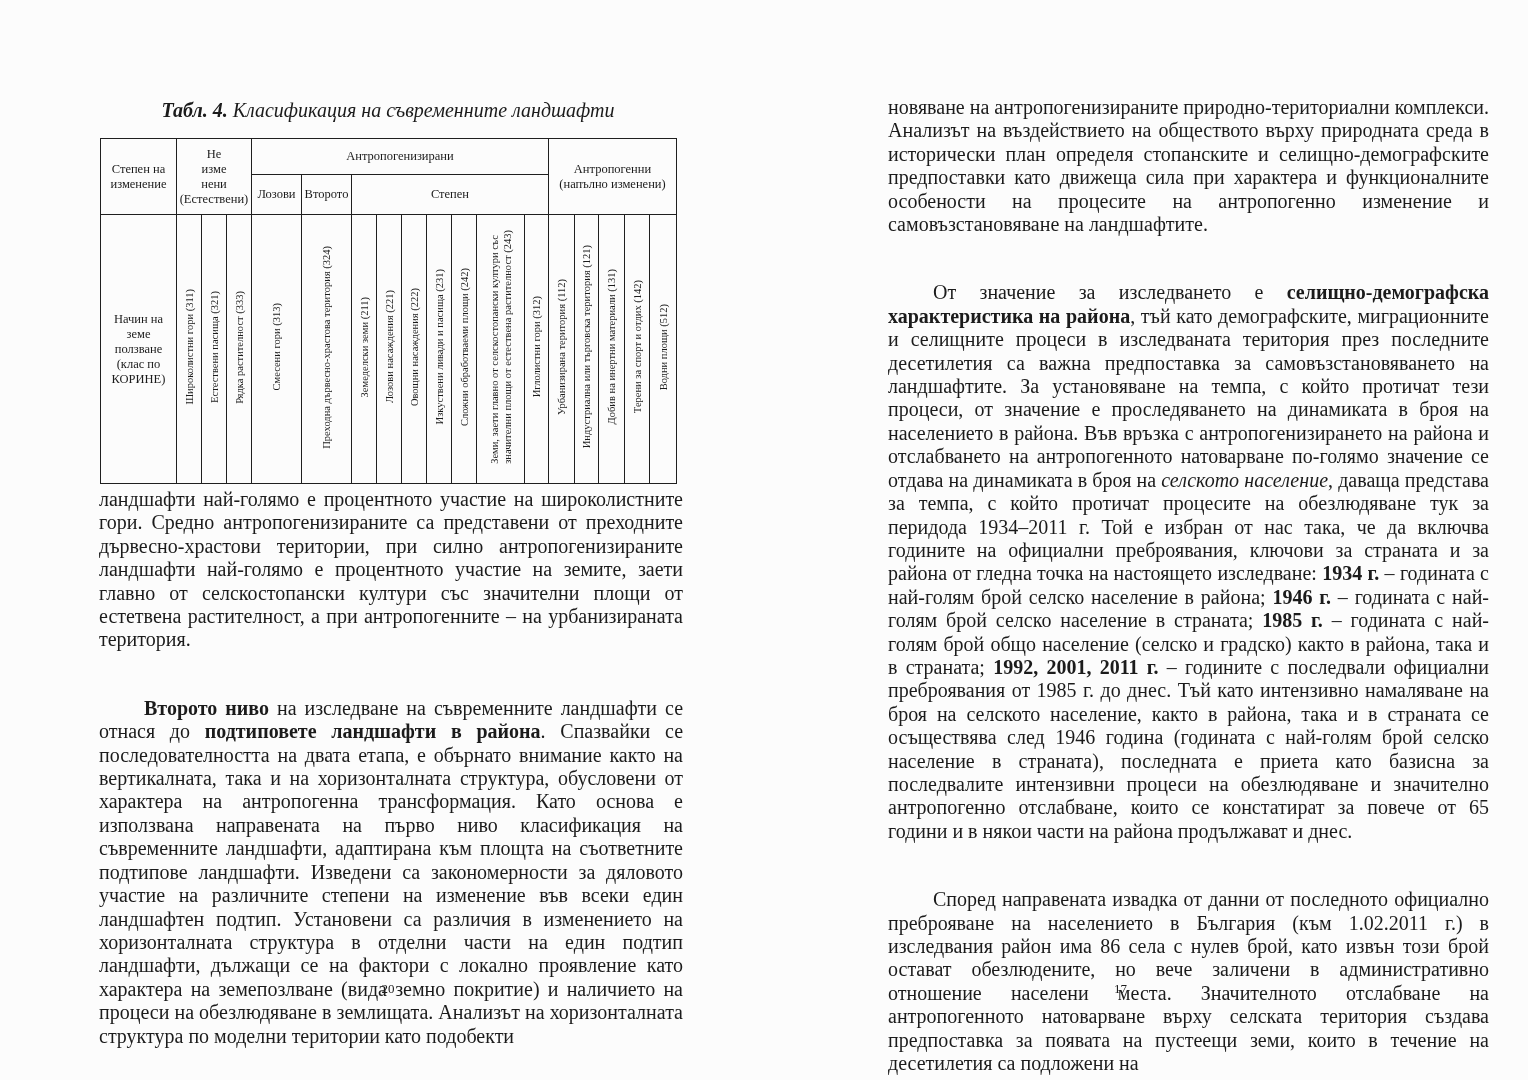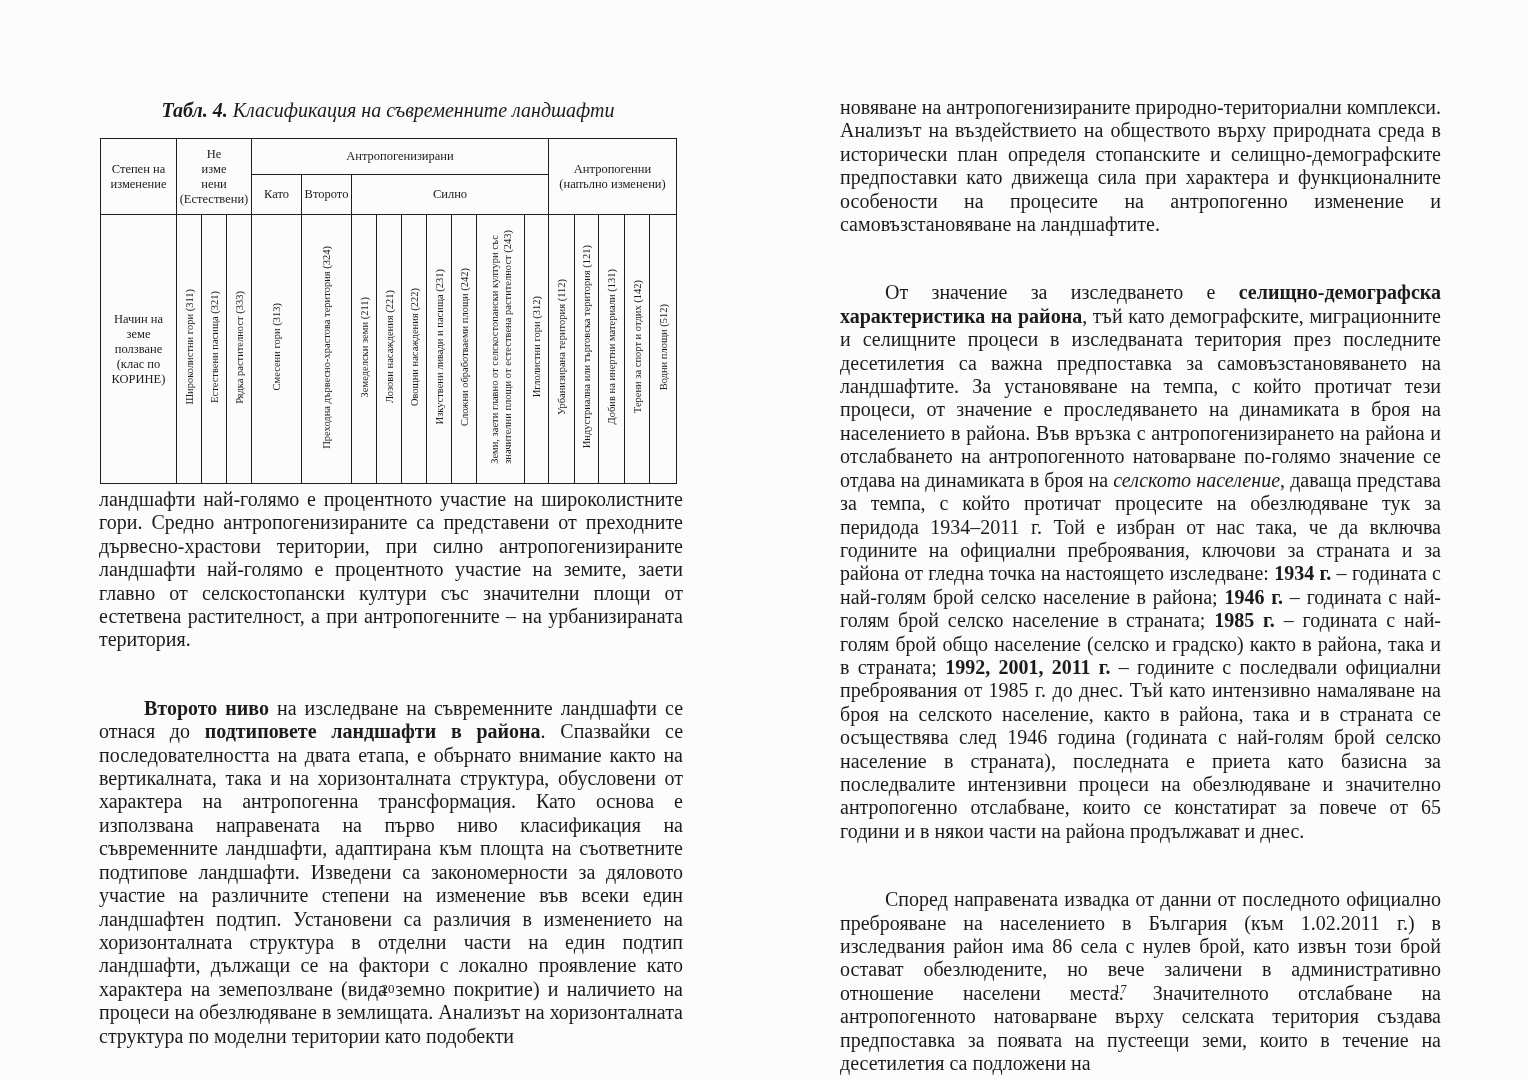--- a/index.html
+++ b/index.html
@@ -40,21 +40,21 @@
     font-size:10.5px;line-height:13px;
     text-align:left;
   }
   
   .bodytext{
     position:absolute;
     font-size:20px;line-height:23.4px;
     text-align:justify;
   }
   #left-body{left:99px;top:488px;width:584px;}
-  #right-body{left:840px;top:96px;width:601px;}
+  #right-body{left:888px;top:96px;width:601px;}
   p.para{margin:0;padding:0;}
   p.indent{text-indent:45px;margin-top:45px;}
   .page-number{
     position:absolute;top:981px;
     font-size:13px;text-align:center;
   }
   #left-pn{left:99px;width:578px;}
   #right-pn{left:820px;width:601px;}
 </style>
 </head>
@@ -91,23 +91,23 @@
 изменение</td>
     <td rowspan="2" colspan="3" class="vtop">Не
 изме
 нени
 (Естествени)</td>
     <td colspan="9">Антропогенизирани</td>
     <td rowspan="2" colspan="5" class="vtop">Антропогенни
 (напълно изменени)</td>
   </tr>
   <tr class="r2">
-    <td>Като</td>
+    <td>Лозови</td>
     <td>Второто</td>
-    <td colspan="7">Силно</td>
+    <td colspan="7">Степен</td>
   </tr>
   <tr class="r3" id="rotated-row">
     <td class="vtop">Начин на земе
 ползване
 (клас по
 КОРИНЕ)</td>
   <td class="rotcell"><div class="rot">Широколистни гори (311)</div></td>
         <td class="rotcell"><div class="rot">Естествени пасища (321)</div></td>
         <td class="rotcell"><div class="rot">Рядка растителност (333)</div></td>
         <td class="rotcell"><div class="rot">Смесени гори (313)</div></td>

